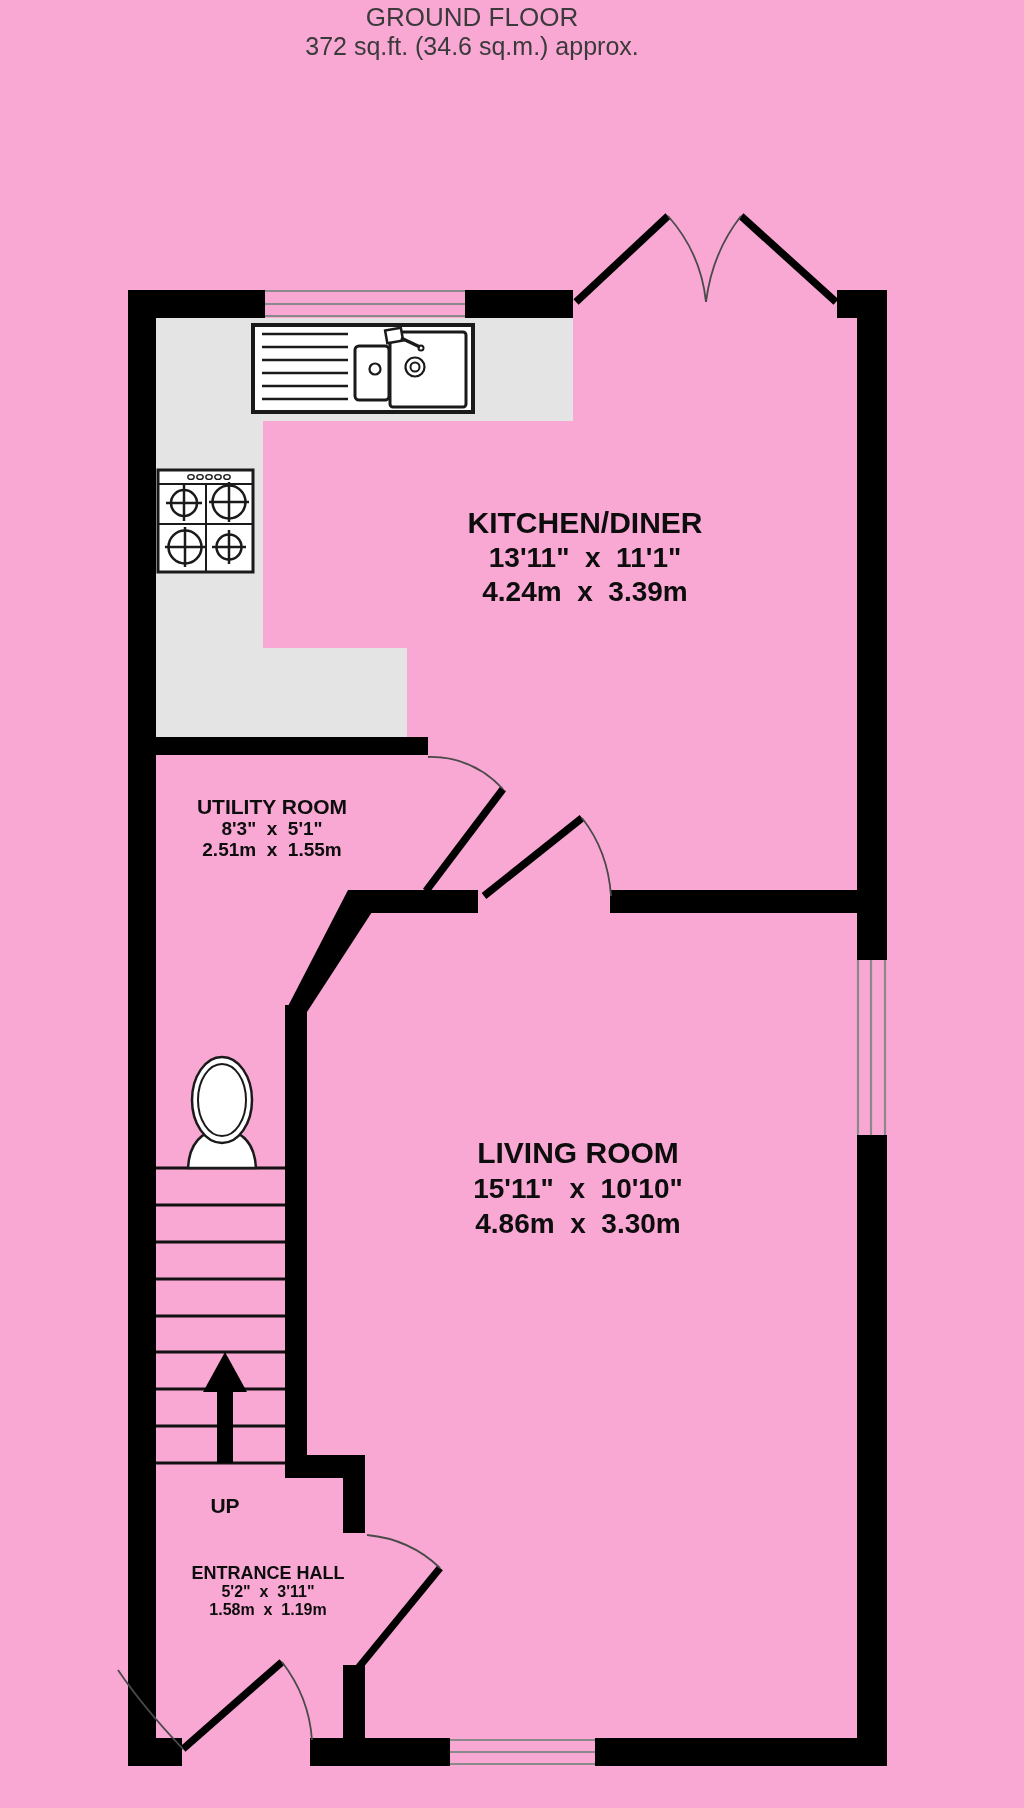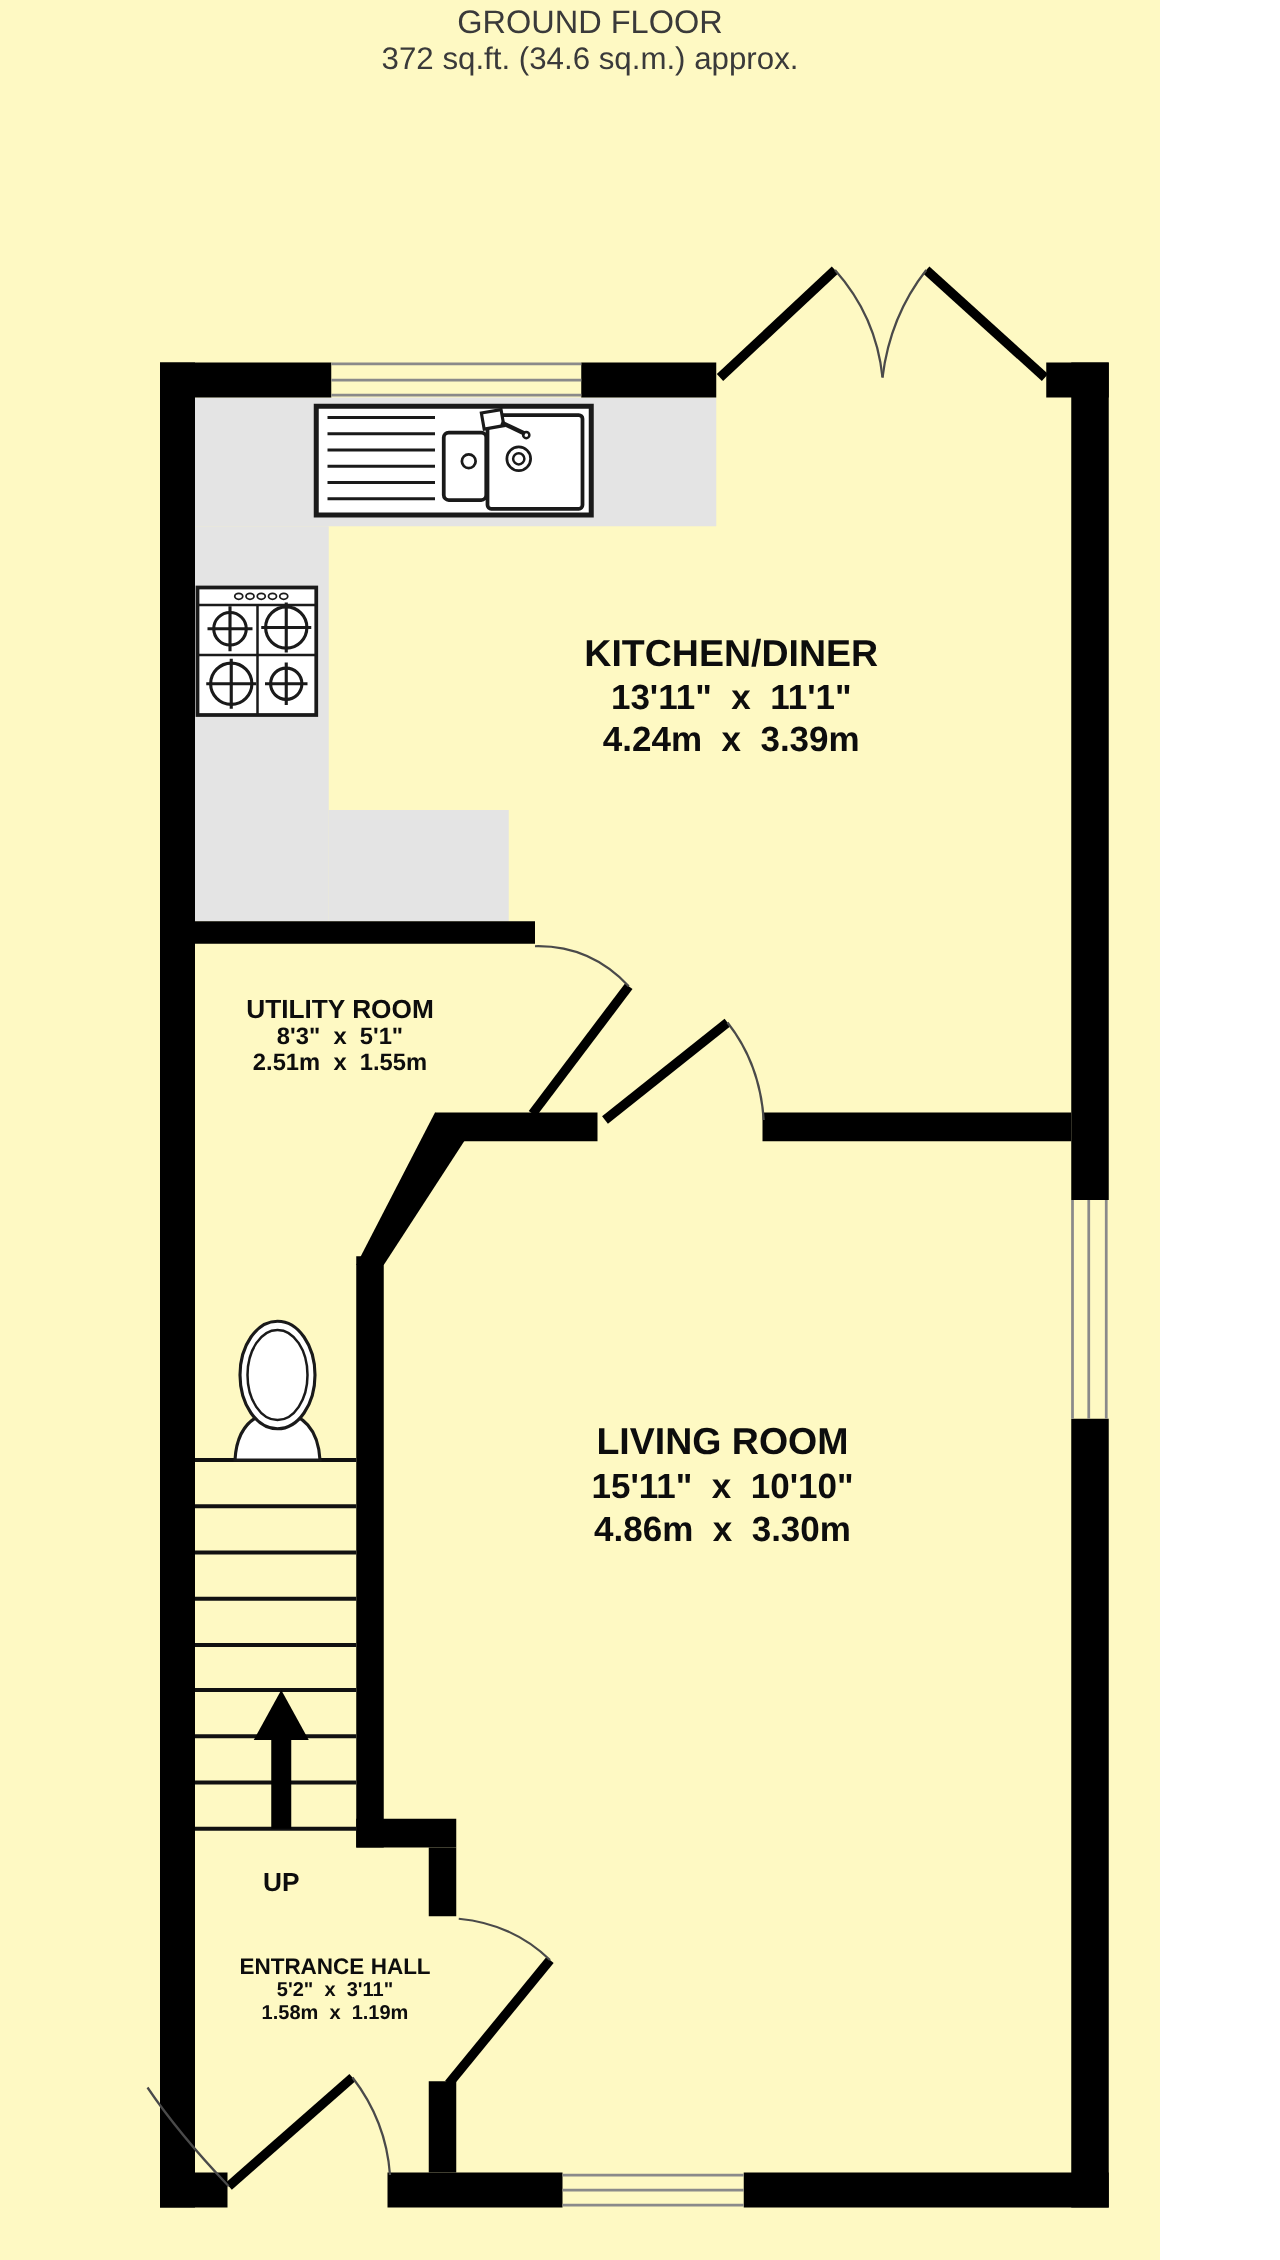--- a/index.html
+++ b/index.html
@@ -1,16 +1,16 @@
 <!DOCTYPE html>
 <html><head>
 <meta charset="utf-8">
 <style>
   html,body{margin:0;padding:0;background:#ffffff;}
-  .page{width:928px;height:1808px;position:relative;background:#fef9c3;overflow:hidden;}
+  .page{width:1024px;height:1808px;position:relative;background:#f9a8d4;overflow:hidden;}
   svg{display:block;}
   text{
     font-family:"Liberation Sans", sans-serif;
     white-space:pre;
     text-anchor:middle;
   }
   .ts1{font-size:26px;}
   .ts2{font-size:25px;}
   .big-name{font-size:30px;font-weight:bold;}
   .big-dim{font-size:28px;font-weight:bold;}

